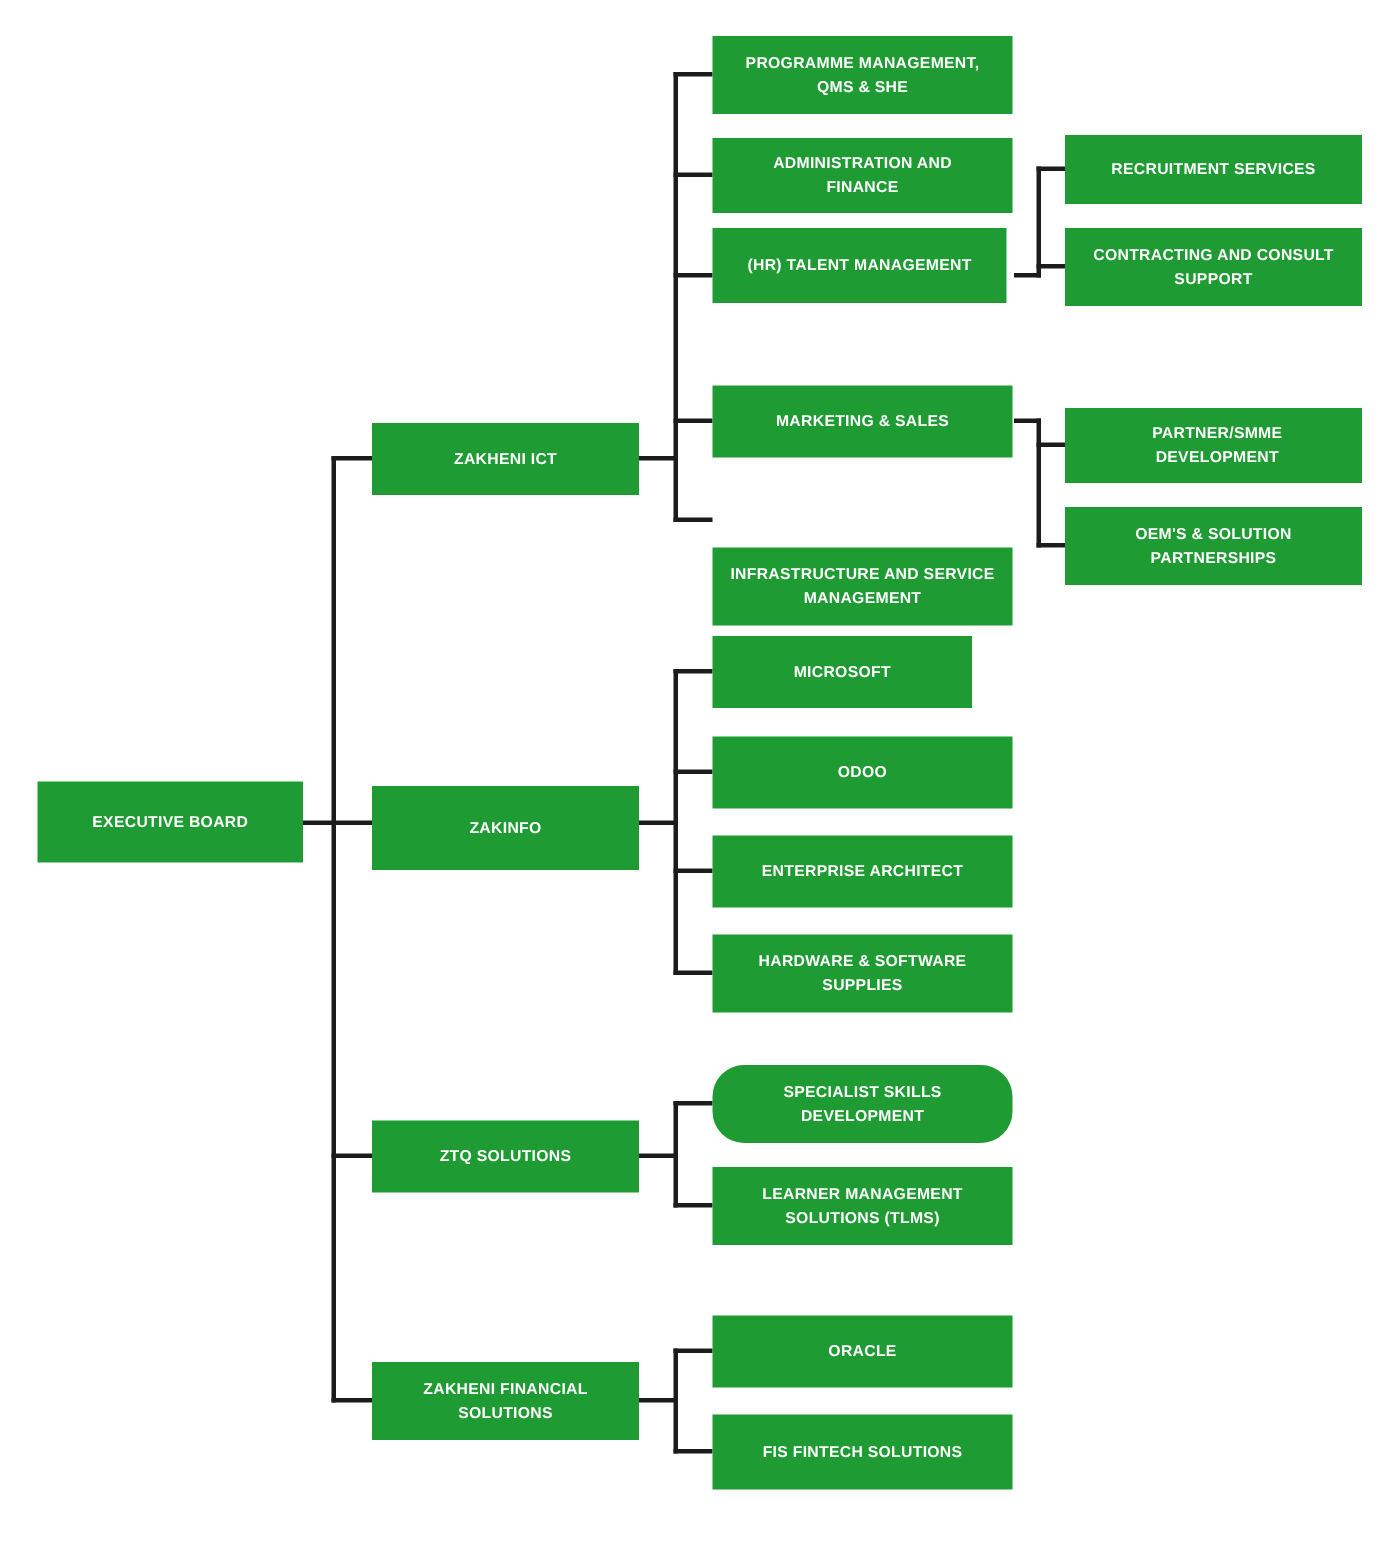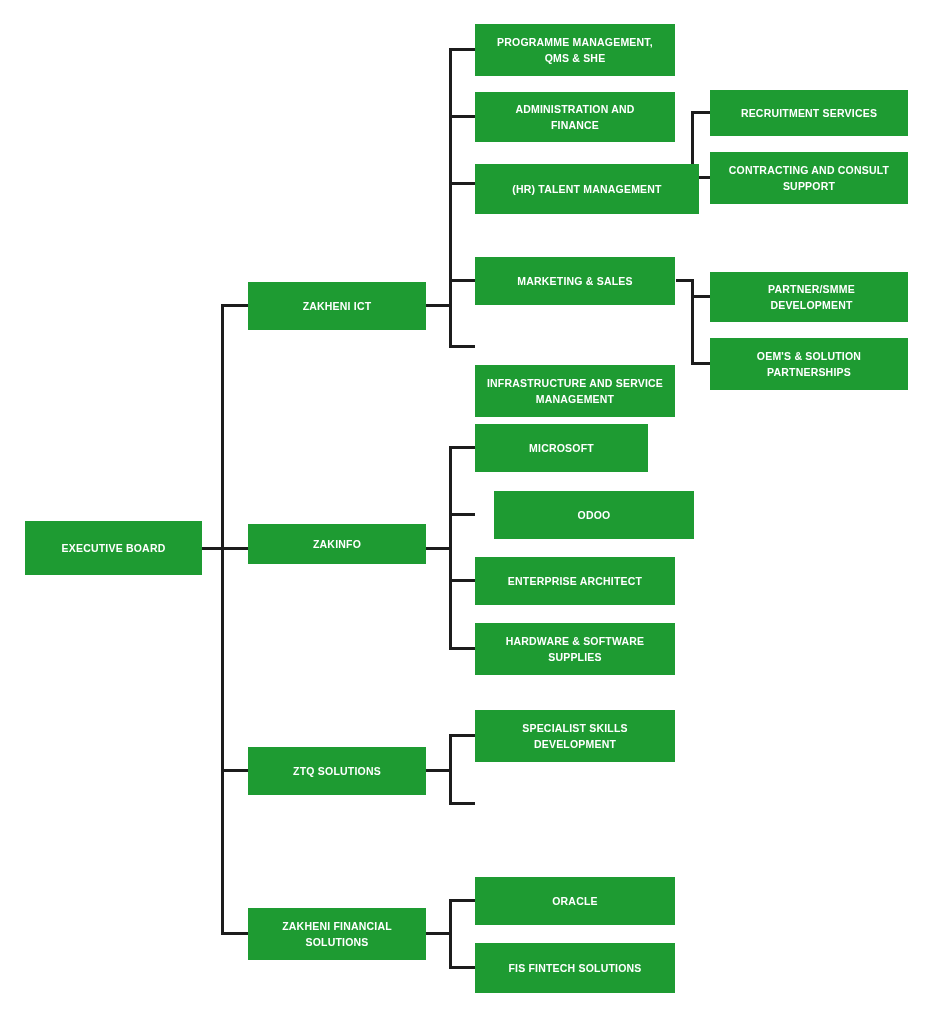--- a/index.html
+++ b/index.html
@@ -81,48 +81,50 @@
   <div class="hl" style="left:449px; top:802px; width:26px;"></div>
 
   <div class="hl" style="left:426px; top:932px; width:26px;"></div>
   <div class="vl" style="left:449px; top:899px; height:70px;"></div>
   <div class="hl" style="left:449px; top:899px; width:26px;"></div>
   <div class="hl" style="left:449px; top:966px; width:26px;"></div>
 
   <div class="node" style="left:25px; top:521px; width:177px; height:54px;">EXECUTIVE BOARD</div>
 
   <div class="node" style="left:248px; top:282px; width:178px; height:48px;">ZAKHENI ICT</div>
-  <div class="node" style="left:248px; top:524px; width:178px; height:40px;text-align:center;">ZAKINFO</div>
+  <div class="node" style="left:248px; top:524px; width:178px; height:56px;text-align:center;">ZAKINFO</div>
   <div class="node" style="left:248px; top:747px; width:178px; height:48px;">ZTQ SOLUTIONS</div>
   <div class="node" style="left:248px; top:908px; width:178px; height:52px;">ZAKHENI FINANCIAL
 SOLUTIONS</div>
 
   <div class="node" style="left:475px; top:24px; width:200px; height:52px;">PROGRAMME MANAGEMENT,
 QMS &amp; SHE</div>
   <div class="node" style="left:475px; top:92px; width:200px; height:50px;">ADMINISTRATION AND
 FINANCE</div>
-  <div class="node" style="left:475px; top:164px; width:224px; height:50px;">(HR) TALENT MANAGEMENT</div>
+  <div class="node" style="left:475px; top:152px; width:196px; height:50px;">(HR) TALENT MANAGEMENT</div>
   <div class="node" style="left:475px; top:257px; width:200px; height:48px;">MARKETING &amp; SALES</div>
   <div class="node" style="left:475px; top:321px; width:200px; height:52px;margin-top:44px;">INFRASTRUCTURE AND SERVICE
 MANAGEMENT</div>
 
   <div class="node" style="left:710px; top:90px; width:198px; height:46px;">RECRUITMENT SERVICES</div>
   <div class="node" style="left:710px; top:152px; width:198px; height:52px;">CONTRACTING AND CONSULT
 SUPPORT</div>
 
   <div class="node" style="left:710px; top:272px; width:198px; height:50px;padding-left:11px;">PARTNER/SMME
 DEVELOPMENT</div>
   <div class="node" style="left:710px; top:338px; width:198px; height:52px;">OEM'S &amp; SOLUTION
 PARTNERSHIPS</div>
 
   <div class="node" style="left:475px; top:424px; width:173px; height:48px;">MICROSOFT</div>
-  <div class="node" style="left:475px; top:491px; width:200px; height:48px;margin-left:19px;">ODOO</div>
+  <div class="node" style="left:475px; top:491px; width:200px; height:48px;">ODOO</div>
   <div class="node" style="left:475px; top:557px; width:200px; height:48px;">ENTERPRISE ARCHITECT</div>
   <div class="node" style="left:475px; top:623px; width:200px; height:52px;">HARDWARE &amp; SOFTWARE
 SUPPLIES</div>
 
-  <div class="node" style="left:475px; top:710px; width:200px; height:52px;">SPECIALIST SKILLS
+  <div class="node" style="left:475px; top:710px; width:200px; height:52px;border-radius:21px;">SPECIALIST SKILLS
 DEVELOPMENT</div>
+  <div class="node" style="left:475px; top:778px; width:200px; height:52px;">LEARNER MANAGEMENT
+SOLUTIONS (TLMS)</div>
 
   <div class="node" style="left:475px; top:877px; width:200px; height:48px;">ORACLE</div>
   <div class="node" style="left:475px; top:943px; width:200px; height:50px;">FIS FINTECH SOLUTIONS</div>
 
 </div>
 
 </body></html>

